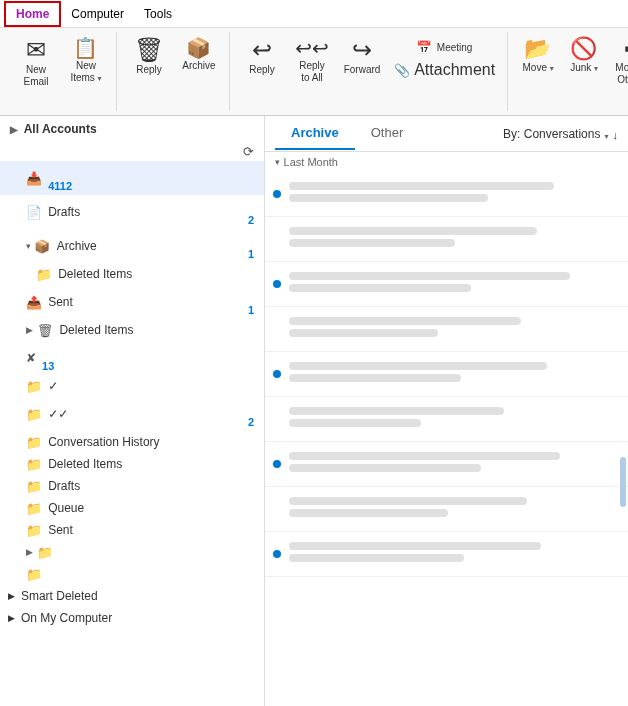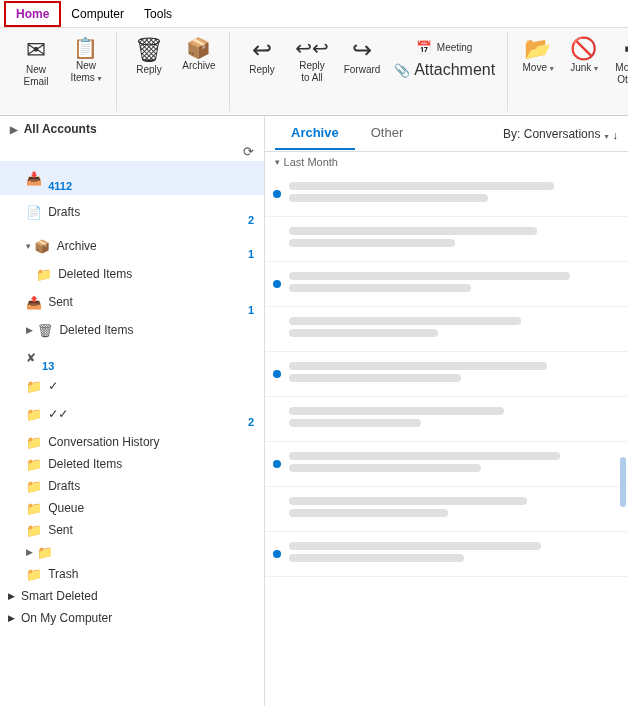--- a/index.html
+++ b/index.html
@@ -234,21 +234,20 @@
 
       <li class="folder-item folder-indent-1">
         <span class="expand">▶</span>
         <span class="folder-icon">📁</span>
         <span class="folder-name"></span>
         <span class="badge"></span>
       </li>
 
       <li class="folder-item folder-indent-1">
         <span class="folder-icon">📁</span>
-        <span class="folder-name">Trash</span>
         <span class="badge"></span>
       </li>
     </ul>
 
     <div class="section-header">
       <span class="chevron">▶</span>
       <span>Smart Deleted</span>
     </div>
 
     <div class="section-header">

